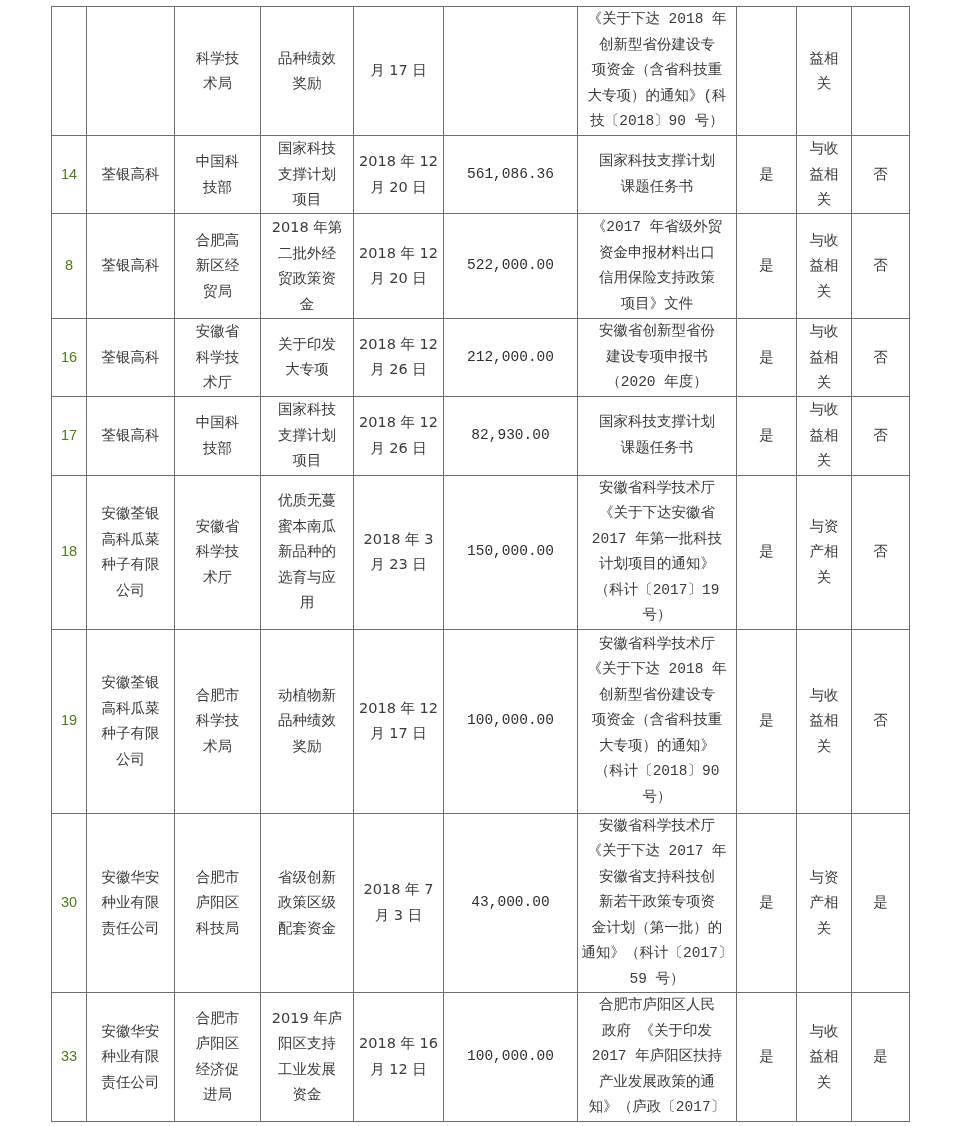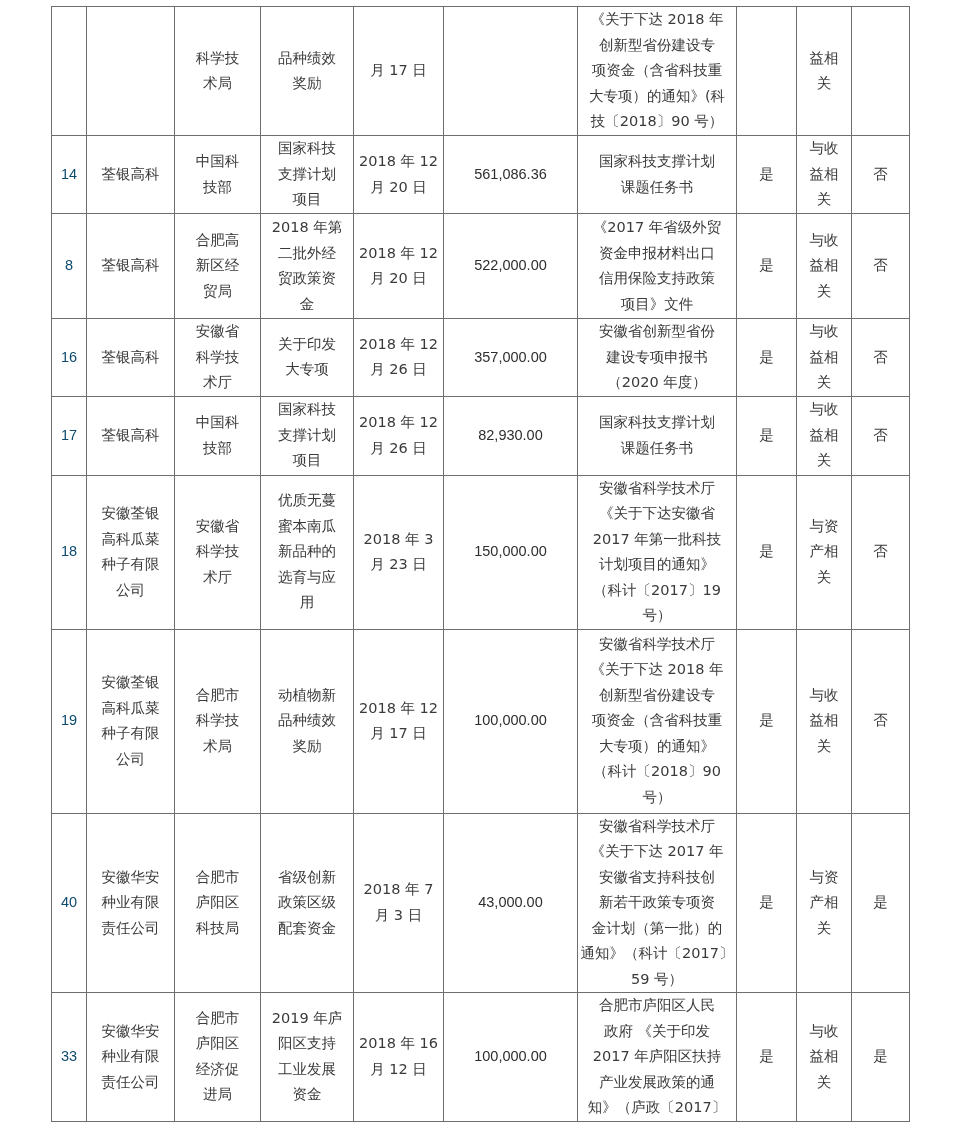--- a/index.html
+++ b/index.html
@@ -14,25 +14,25 @@
     border-collapse: collapse; table-layout: fixed;
     width: 858px;
   }
   table.grant-table td {
     border: 1.5px solid #6e6e6e;
     text-align: center; vertical-align: middle;
     font-size: 14.5px; line-height: 25.5px;
     padding: 0 2px;
     word-break: break-all;
   }
-  td.num { font-family: "Liberation Sans", sans-serif; font-size: 15px; color: #0c4a6e; }
-  td.amt { font-family: Liberation Sans, sans-serif; font-size: 15px; color: #2e2e2e; }
+  td.num { font-family: "Liberation Sans", sans-serif; font-size: 15px; color: #4d7c0f; }
+  td.amt { font-family: Liberation Mono, monospace; font-size: 15px; color: #2e2e2e; }
   td.top { vertical-align: top; }
   .cell-text { display: block; white-space: pre-line; }
-  .basis { padding: 0 6px; }
+  .basis { padding: 0 6px; font-family: Liberation Mono, monospace; }
 </style>
 </head>
 <body>
 
 <table class="grant-table">
   <colgroup>
     <col style="width:35px">
     <col style="width:88px">
     <col style="width:86px">
     <col style="width:93px">
@@ -183,21 +183,21 @@
         </td>
       <td>
           <span class="cell-text">关于印发
 大专项</span>
         </td>
       <td>
           <span class="cell-text">2018 年 12
 月 26 日</span>
         </td>
       <td class="amt">
-          <span class="cell-text">357,000.00</span>
+          <span class="cell-text">212,000.00</span>
         </td>
       <td class="basis">
           <span class="cell-text">安徽省创新型省份
 建设专项申报书
 （2020 年度）</span>
         </td>
       <td>
           <span class="cell-text">是</span>
         </td>
       <td>
@@ -344,21 +344,21 @@
 益相
 关</span>
         </td>
       <td>
           <span class="cell-text">否</span>
         </td>
     </tr>
 
     <tr style="height:178px">
       <td class="num">
-          <span class="cell-text">40</span>
+          <span class="cell-text">30</span>
         </td>
       <td>
           <span class="cell-text">安徽华安
 种业有限
 责任公司</span>
         </td>
       <td>
           <span class="cell-text">合肥市
 庐阳区
 科技局</span>

